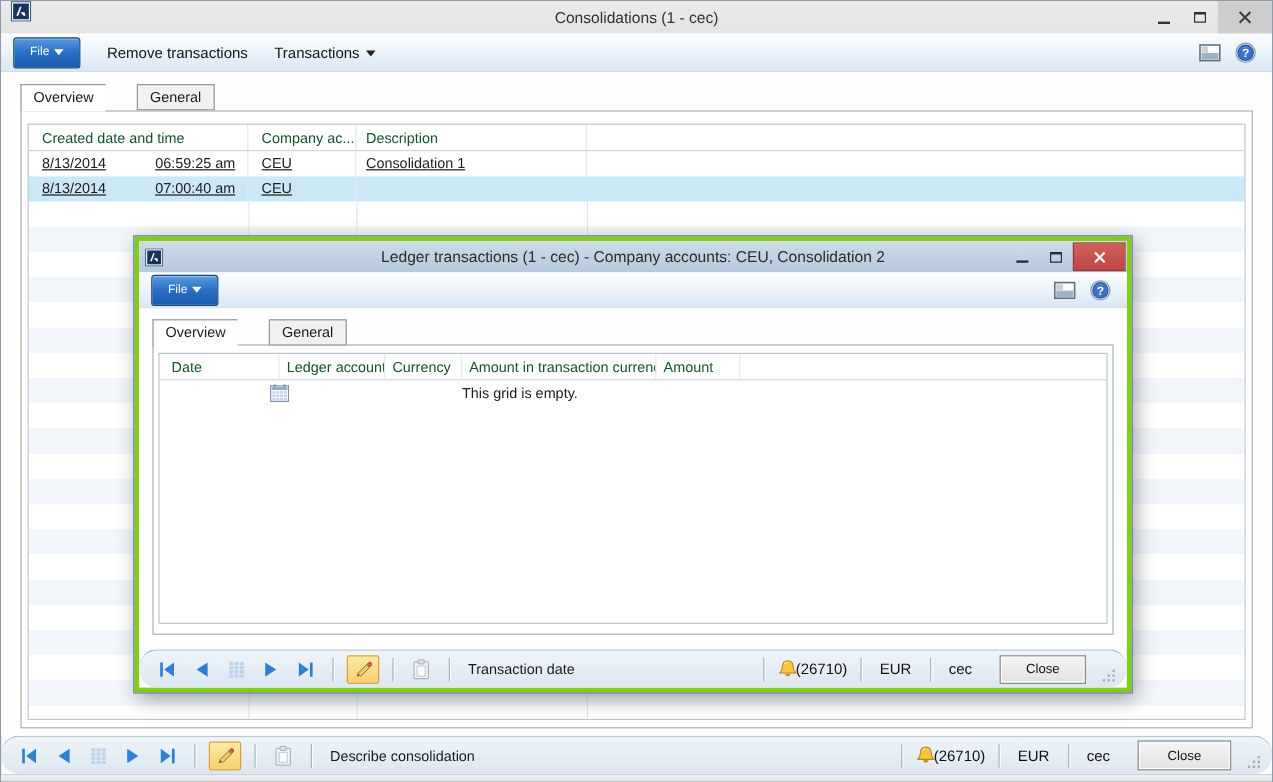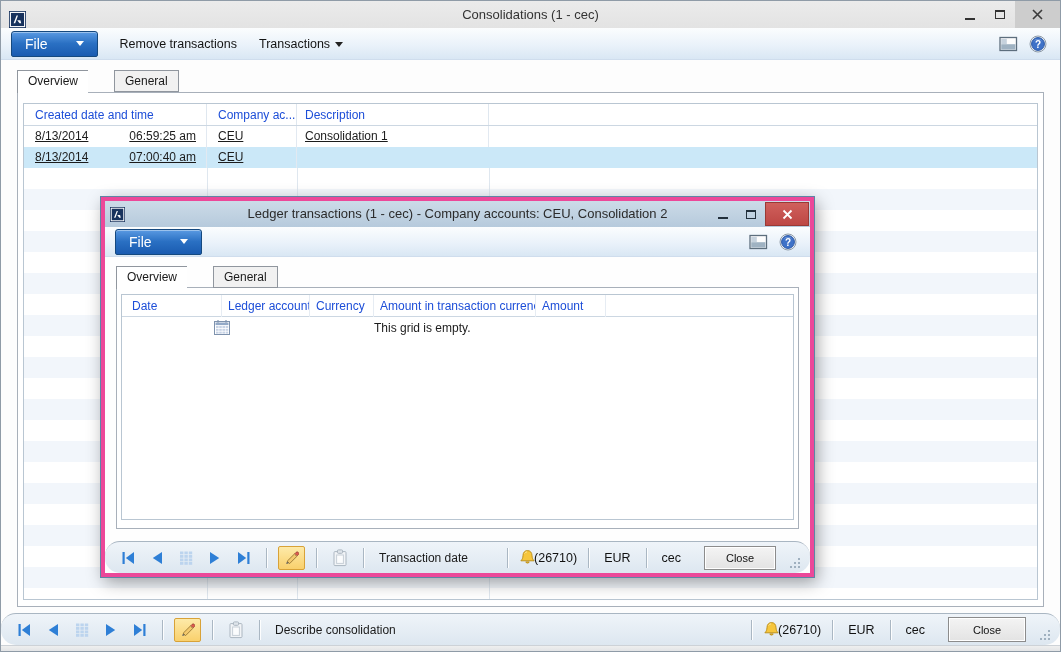--- a/index.html
+++ b/index.html
@@ -11,46 +11,46 @@
   }
   .window-main {
     position:absolute; inset:0;
     border:1px solid #8f9ba7;
     display:flex; flex-direction:column;
     background:#fdfdfd;
   }
   
   .titlebar {
     height:27px; background:linear-gradient(#ebebeb,#e3e3e3);
-    position:relative; display:flex; align-items:flex-end; flex:0 0 auto;
+    position:relative; display:flex; align-items:flex-start; flex:0 0 auto;
   }
   .app-icon { margin-left:8px; width:17px; height:17px; display:block; }
   .title-text {
     position:absolute; left:0; right:0; text-align:center;
     font-size:13px; color:#333; line-height:27px; pointer-events:none;
   }
   .win-btns { position:absolute; right:0; top:0; height:100%; display:flex; }
   .win-btn { width:30px; height:100%; display:flex; align-items:center; justify-content:center; }
   .win-btn.close-main { width:45px; background:#cdcdcd; }
   .g-min { width:10px; height:2px; background:#333; margin-top:8px; }
   .g-max { width:10px; height:9px; border:1px solid #333; border-top-width:2px; background:transparent; }
 
   
   .menubar {
     height:32px; flex:0 0 auto;
     background:linear-gradient(#fbfdfe,#eaf2fa 55%,#d9e7f4);
     border-bottom:1px solid #cfdded;
     display:flex; align-items:center; padding:0 10px; position:relative;
   }
   .file-btn {
-    display:flex; align-items:center; gap:28px; height:26px; padding:0 13px;
+    display:flex; align-items:center; gap:4px; height:26px; padding:0 13px;
     background:linear-gradient(#5a9ae2,#2a70c3 48%,#1a5bb0);
     border:1px solid #15497f; border-radius:3px 3px 2px 2px;
     box-shadow:inset 0 1px 0 rgba(255,255,255,.4);
-    color:#fff; font-size:14px; cursor:default;
+    color:#fff; font-size:10px; cursor:default;
   }
   .caret-down-white { width:0; height:0; border-left:4px solid transparent; border-right:4px solid transparent; border-top:5px solid #fff; }
   .caret-down-dark  { width:0; height:0; border-left:4px solid transparent; border-right:4px solid transparent; border-top:5px solid #222; display:inline-block; margin-left:5px; vertical-align:1px;}
   .menu-item { margin-left:22px; font-size:12.5px; color:#141414; }
   .menu-right { margin-left:auto; display:flex; align-items:center; gap:11px; padding-right:3px; }
 
   
   .workspace { flex:1 1 auto; position:relative; background:#fdfdfd; }
   .tabs { position:absolute; display:flex; align-items:flex-end; z-index:3;gap:26px; }
   .tabs.main-tabs { left:16px; top:10px; }
@@ -63,21 +63,21 @@
   .tabpage {
     position:absolute; left:16px; right:16px; top:32px; bottom:6px;
     border:1px solid #a8b0ba; background:#fff;
   }
   
   .grid {
     position:absolute; left:5px; right:5px; top:10px; bottom:6px;
     border:1px solid #b9c6d2; background:#fff;
     display:flex; flex-direction:column; overflow:hidden;
   }
-  .grid-header { display:flex; height:22px; line-height:22px; border-bottom:1px solid #ccd7e2; color:#1d4ed8; flex:0 0 auto; }
+  .grid-header { display:flex; height:22px; line-height:22px; border-bottom:1px solid #ccd7e2; color:#14532d; flex:0 0 auto; }
   .gh-cell { border-right:1px solid #dfe7ef; overflow:hidden; white-space:nowrap; }
   .c1 { width:183px; padding-left:11px; }
   .c2 { width:90px;  padding-left:11px; }
   .c3 { width:192px; padding-left:8px; }
   .grid-row { display:flex; height:21px; line-height:21px; flex:0 0 auto; }
   .gr-cell { border-right:1px solid #e2e9f1; overflow:hidden; white-space:nowrap;text-decoration:underline; }
   .cell-datetime { display:flex; justify-content:space-between; padding-right:10px; }
   .grid-row.selected { background:#cbe8f8; }
   .focus-cell { outline:1px dotted #333; outline-offset:-1px; }
   .grid-body {
@@ -111,22 +111,22 @@
     width:78px; height:25px; margin-left:12px;
     background:linear-gradient(#f4f4f4,#e3e3e3); border:1px solid #8c8c8c;
     box-shadow:inset 0 0 0 1px #fff;
     font-family:"Liberation Sans",sans-serif; font-size:11px; color:#111;
   }
   .grip { margin-left:6px; align-self:flex-end; margin-bottom:3px; }
   .footer-strip { height:6px; flex:0 0 auto; background:linear-gradient(#efefef,#e2e4e6); border-top:1px solid #cdd2d7; }
 
   
   .window-child {
-    position:absolute; left:101px; top:197px; width:713px; height:380px;
-    border:4px solid #ec4899; outline:1px solid #5f85a5;
+    position:absolute; left:112px; top:197px; width:831px; height:380px;
+    border:4px solid #84cc16; outline:1px solid #5f85a5;
     background:#fefefe; display:flex; flex-direction:column;
     box-shadow:3px 5px 16px rgba(0,0,0,.38); z-index:10;
   }
   .child-titlebar {
     height:26px; flex:0 0 auto; position:relative;
     background:linear-gradient(#ccdbe8,#b6cadc);
     display:flex; align-items:center;
   }
   .child-titlebar .app-icon { margin-left:5px; width:15px; height:15px; }
   .child-title { position:absolute; left:0; right:0; text-align:center; font-size:13px; color:#2b2b2b; line-height:26px; pointer-events:none; }

